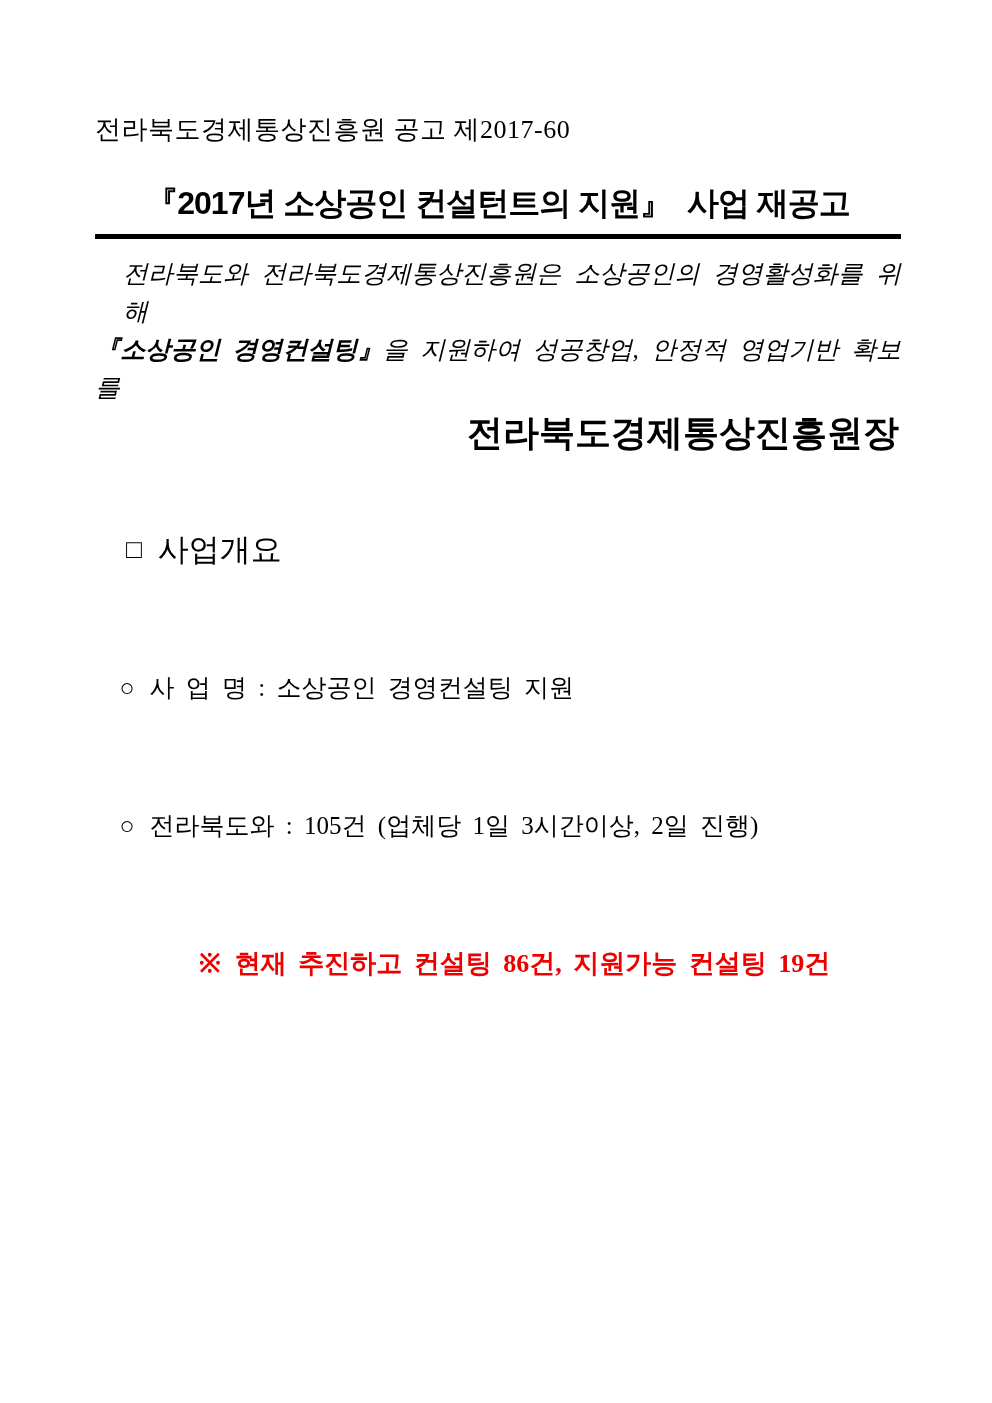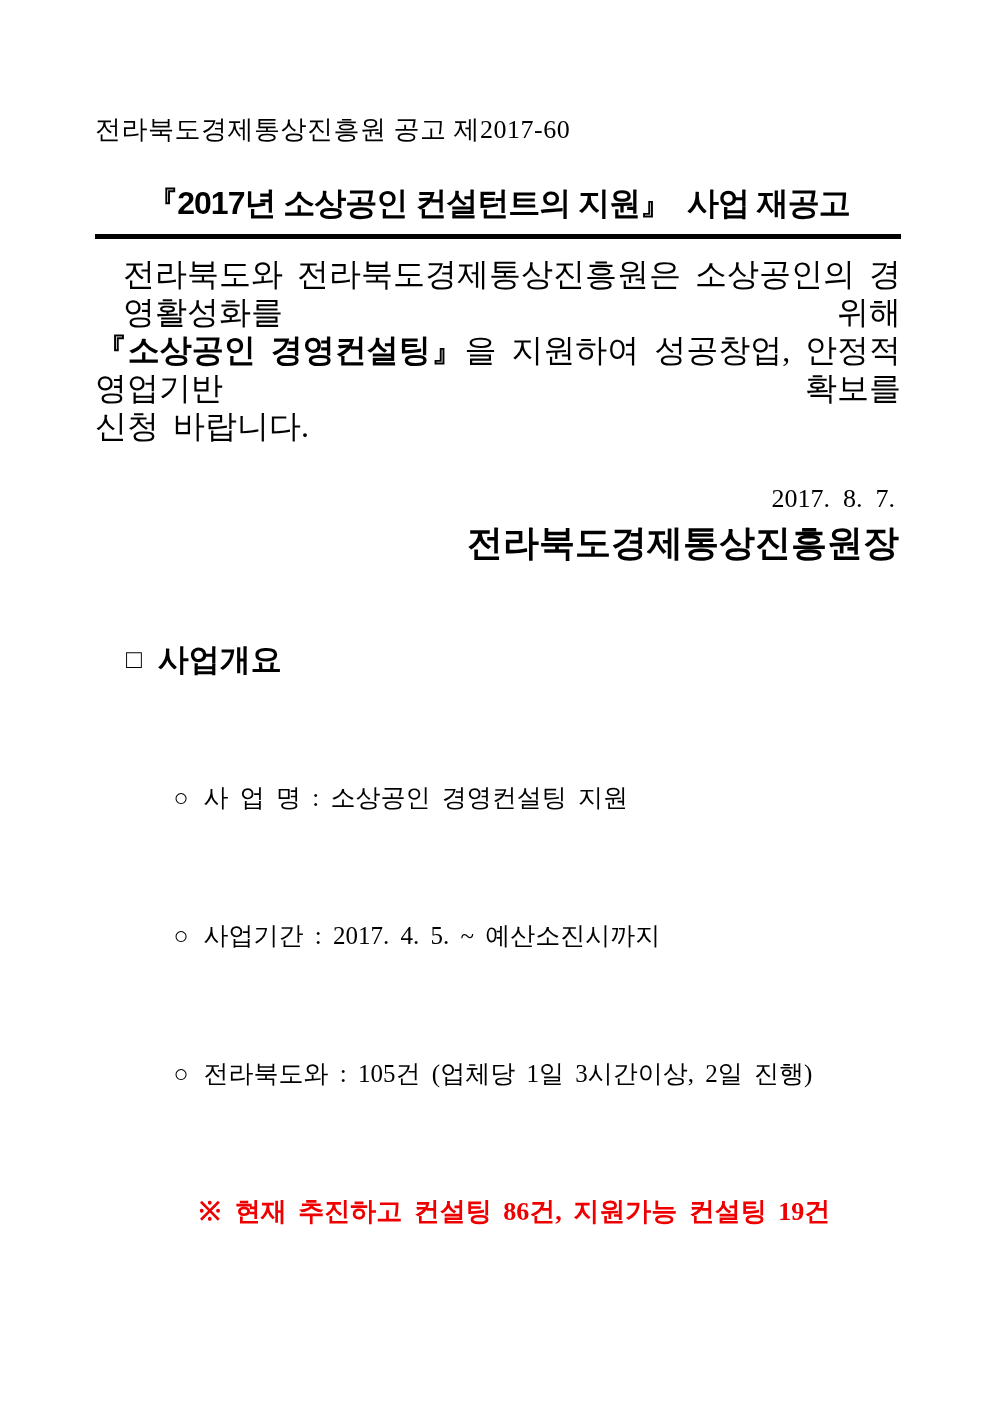--- a/index.html
+++ b/index.html
@@ -32,58 +32,59 @@
     white-space: pre;
   }
   .rule {
     margin: 8px 91px 0 95px;
     height: 3px;
     border-top: 3px solid #000;
     border-bottom: 2px solid #000;
   }
   .intro {
     margin: 16px 91px 0 95px;
-    font-size: 32px; line-height: 38px;
+    font-size: 25px; line-height: 38px;
     word-spacing: 6px;
+    font-style: italic;
   }
   .iline { text-align: justify; }
   .iline.just { text-align-last: justify; }
   .iline.indent { padding-left: 28px; }
   .b { font-weight: bold; margin-top: 24px; }
   .date {
     margin: 36px 97px 0 0;
     text-align: right;
     font-size: 26px; line-height: 36px;
     white-space: pre;
   }
   .signer {
     margin: 6px 93px 0 0;
     text-align: right;
     font-size: 36px; line-height: 40px;
     font-weight: bold;
   }
   .sec-heading {
     margin: 34px 0 0 95px;
     font-size: 31px; line-height: 42px;
-    font-weight: bold;
+    font-weight: normal;
     white-space: pre;
   }
   .sec-heading .sq {
     font-size: 26px;
     margin-right: 16px;
     position: relative; top: -2px;
   }
   .rows { margin-top: 4px; }
   .row {
     font-size: 25px; line-height: 46px;
     word-spacing: 5px;
     white-space: pre;
   }
   .row .bullet { margin-right: 15px; }
-  .lvl1  { padding-left: 106px; }
+  .lvl1  { padding-left: 52px; }
   .note-red {
     padding-left: 130px;
     color: #ee0000;
     font-weight: bold;
     font-size: 26px;
   }
   .note-red .bullet { margin-right: 14px; }
 </style>
 </head>
 <body>
@@ -92,36 +93,31 @@
 
   <div class="notice">전라북도경제통상진흥원 공고 제2017-60</div>
 
   <div class="title">『2017년 소상공인 컨설턴트의 지원』  사업 재공고</div>
 
   <div class="rule"></div>
 
   <div class="intro">
     <div class="iline just indent">전라북도와 전라북도경제통상진흥원은 소상공인의 경영활성화를 위해</div>
     <div class="iline just"><span class="b">『소상공인 경영컨설팅』</span><span>을 지원하여 성공창업, 안정적 영업기반 확보를</span></div>
-    <div class="iline">신청 바랍니다.</div>
   </div>
 
-  <div class="date">2017.  8.  7.</div>
   <div class="signer">전라북도경제통상진흥원장</div>
 
   <div class="sec-heading">
     <span class="sq">□</span><span>사업개요</span>
   </div>
 
   <div class="rows">
     <div class="row lvl1">
       <span class="bullet">○</span><span>사 업 명 : 소상공인 경영컨설팅 지원</span>
-    </div>
-    <div class="row lvl1">
-      <span class="bullet">○</span><span>사업기간 : 2017. 4. 5. ~ 예산소진시까지</span>
     </div>
     <div class="row lvl1">
       <span class="bullet">○</span><span>전라북도와 : 105건 (업체당 1일 3시간이상, 2일 진행)</span>
     </div>
     <div class="row note-red">
       <span class="bullet">※</span><span>현재 추진하고 컨설팅 86건, 지원가능 컨설팅 19건</span>
     </div>
   </div>
 
 </div>

